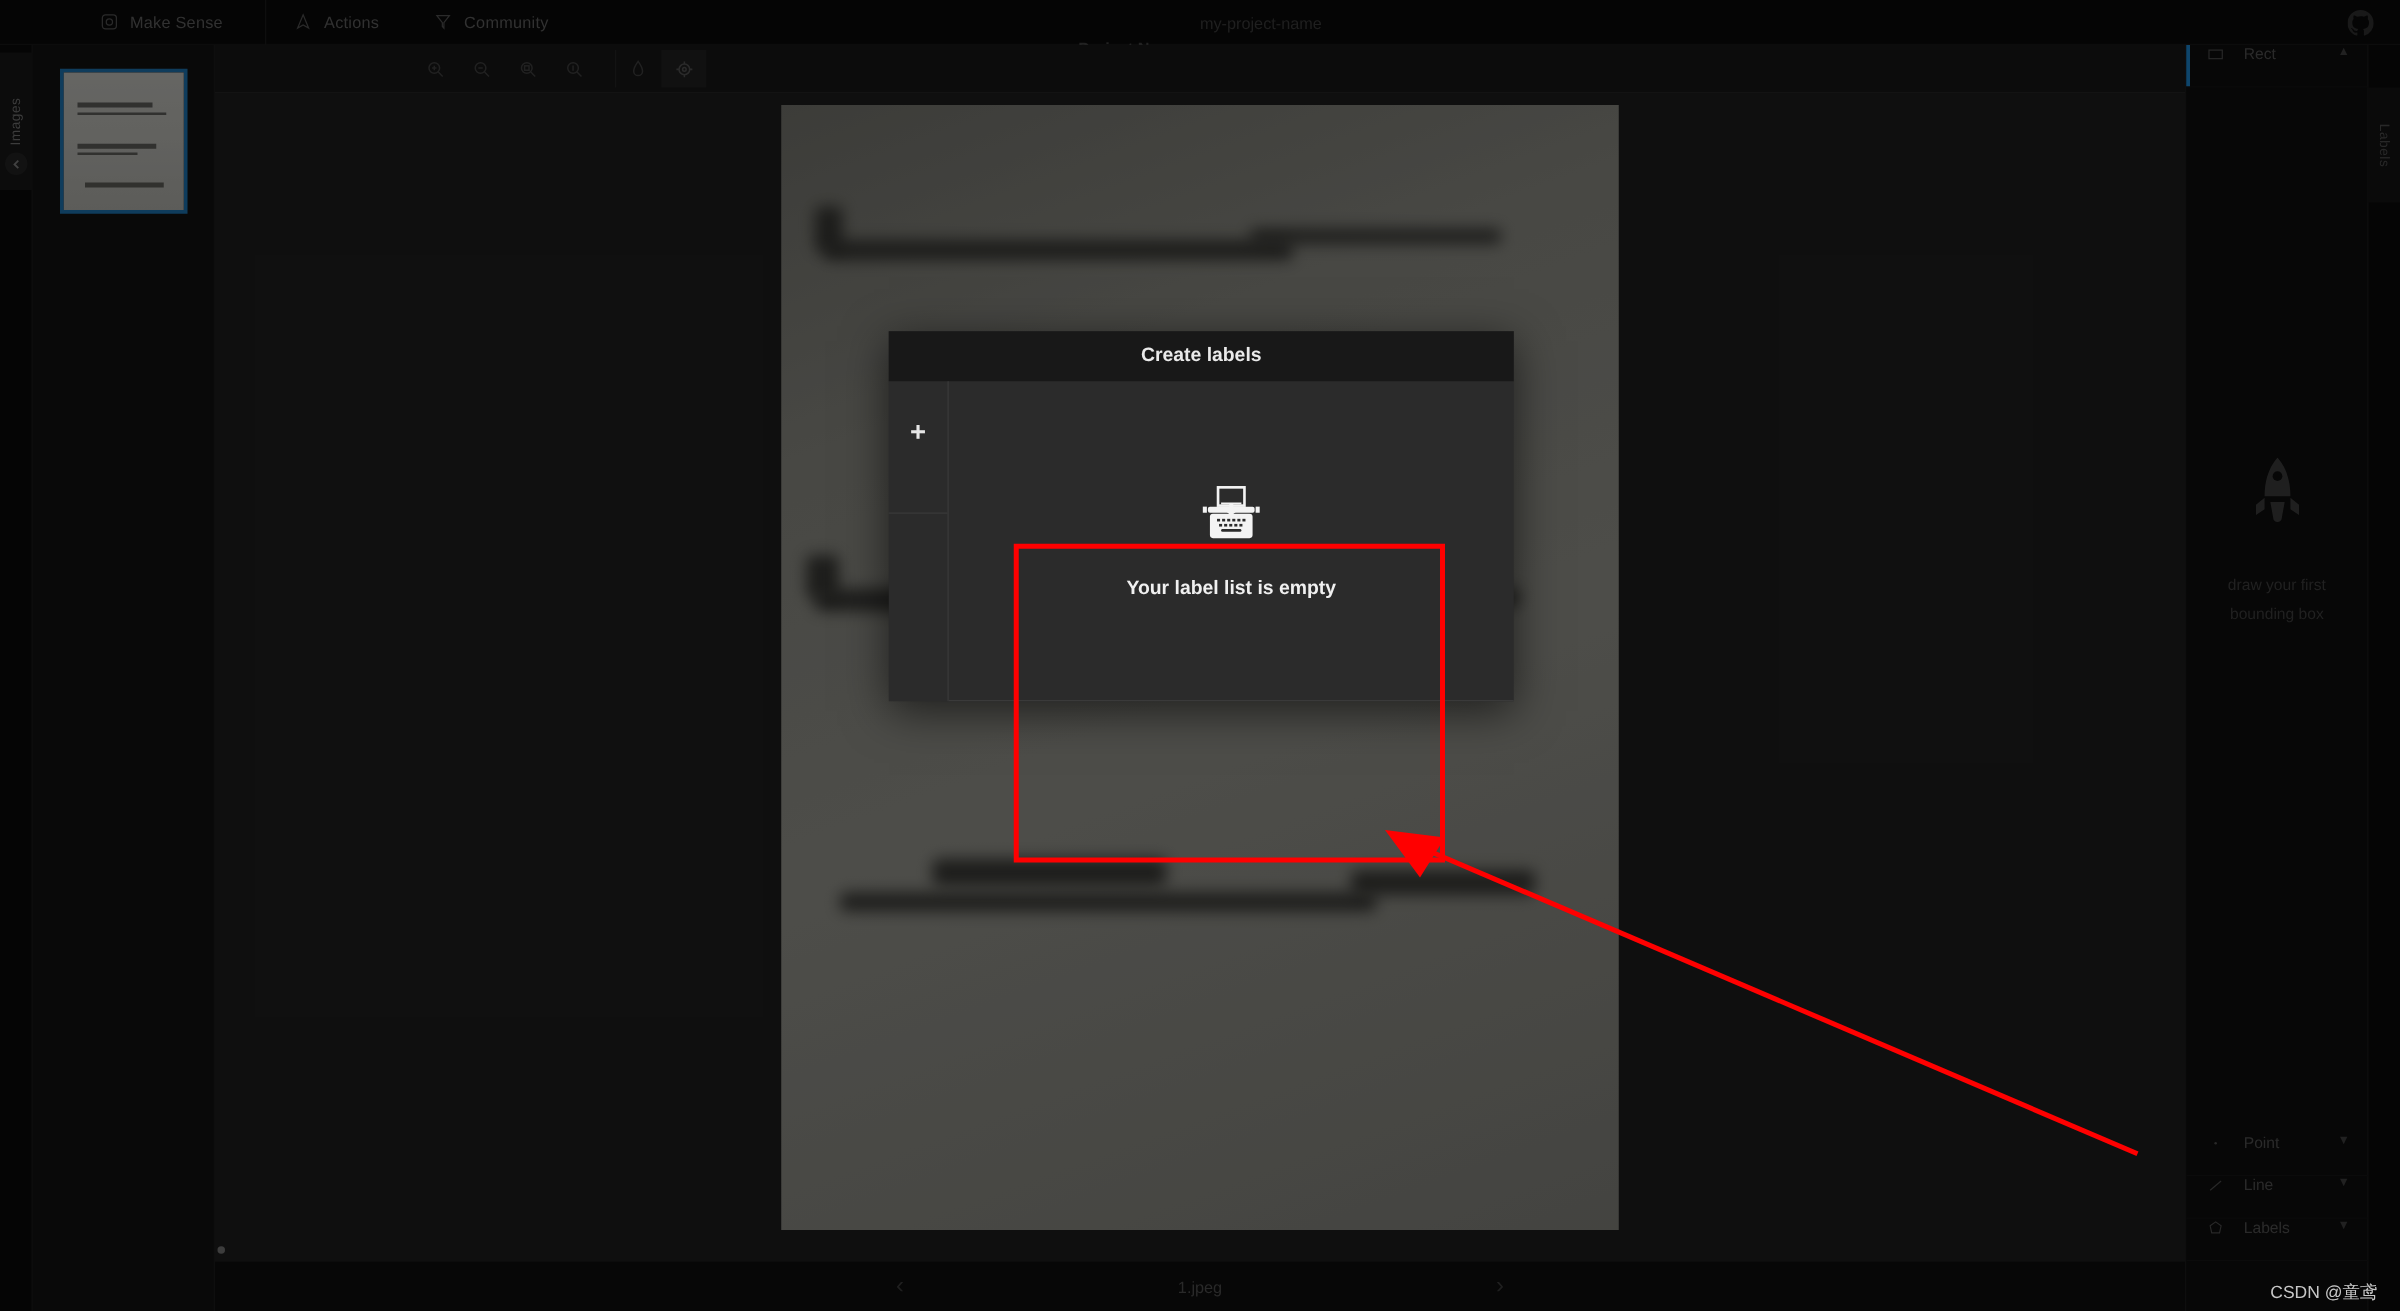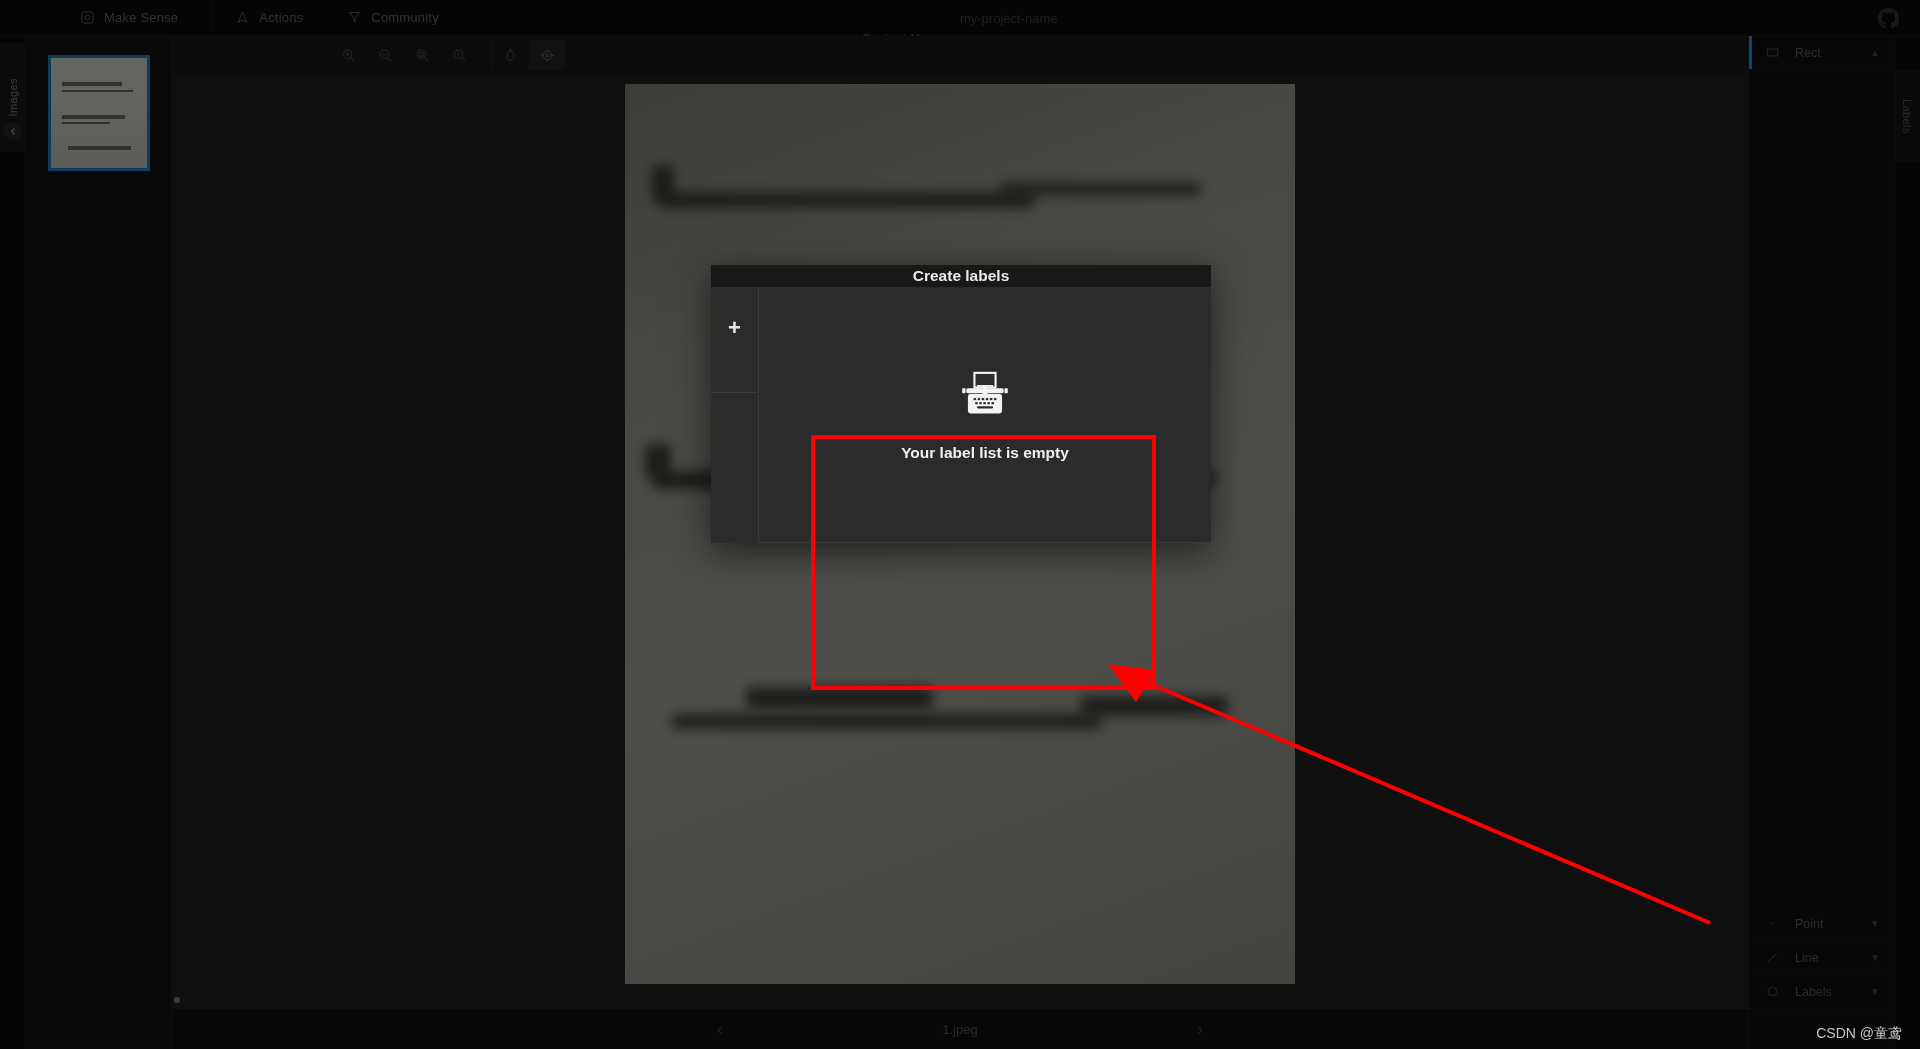--- a/index.html
+++ b/index.html
@@ -126,21 +126,21 @@
     background: #0a0a0a; border-left: 1px solid #151515;
   }
   .rrail-tab {
     position: absolute; top: 34px; right: 0; width: 26px; height: 92px;
     display: flex; align-items: center; justify-content: center; background: #131313;
   }
   .rrail-tab span {
     writing-mode: vertical-rl; color: #4a4a4a; font-size: 11px; letter-spacing: .4px;
   }
   .acc-head {
-    height: 34px; display: flex; align-items: center; gap: 14px;
+    height: 34px; display: flex; align-items: flex-start; gap: 14px;
     padding: 0 12px 0 14px; cursor: pointer; position: relative;
     border-bottom: 1px solid #151515;
   }
   .acc-head .marker { position: absolute; left: 0; top: 0; bottom: 0; width: 3px; background: transparent; }
   .acc-head.sel .marker { background: #1b7fc4; }
   .acc-ico { width: 18px; display: flex; align-items: center; justify-content: center; }
   .acc-ico svg { width: 15px; height: 15px; stroke: #4a4a4a; fill: none; stroke-width: 1.5; }
   .acc-label { flex: 1; color: #4e4e4e; font-size: 12.5px; }
   .acc-chev { width: 12px; color: #3c3c3c; font-size: 10px; }
   .accordion-top { position: absolute; top: 0; left: 0; right: 0; }
@@ -152,21 +152,21 @@
   .rocket svg { width: 46px; height: 62px; fill: #3a3a3a; }
   .hint-text { color: #3c3c3c; font-size: 12.5px; line-height: 1.85; text-align: center; }
 
   
   .modal-overlay { position: absolute; inset: 0; background: rgba(0,0,0,0.45); }
   .modal {
     position: absolute; left: 711px; top: 265px; width: 500px;
     background: #2b2b2b; box-shadow: 0 8px 34px rgba(0,0,0,.6);
   }
   .modal-title {
-    height: 22px; background: #181818; color: #eaeaea;
+    height: 40px; background: #181818; color: #eaeaea;
     display: flex; align-items: center; justify-content: center;
     font-size: 15.5px; font-weight: 700;
   }
   .modal-body { display: flex; }
   .modal-side { width: 48px; border-right: 1px solid #3a3a3a; }
   .modal-side-plus {
     height: 105px; display: flex; align-items: flex-start; justify-content: center;
     padding-top: 30px; color: #e6e6e6; font-size: 22px; font-weight: 700; cursor: pointer;
     line-height: 1;
   }
@@ -353,20 +353,35 @@
         <span class="acc-ico">
           <svg viewBox="0 0 24 24">
               <rect x="3.5" y="6.5" width="17" height="11"></rect>
             </svg>
         </span>
         <span class="acc-label">Rect</span>
         <span class="acc-chev">▲</span>
       </div>
     </div>
 
+    <div class="hint-area">
+      <span class="rocket">
+        <svg viewBox="0 0 40 54">
+          <path d="M20 0 C27 8 29 18 29 27 H11 C11 18 13 8 20 0 Z"></path>
+          <circle cx="20" cy="13" r="3.4" fill="#0d0d0d"></circle>
+          <path d="M11 28 L5 33 L5 40 L11 36 Z"></path>
+          <path d="M29 28 L35 33 L35 40 L29 36 Z"></path>
+          <path d="M15 31 H25 L23 42 a3 3 0 0 1 -6 0 Z"></path>
+        </svg>
+      </span>
+      <span class="hint-text">
+        <span>draw your first</span><br>
+        <span>bounding box</span>
+      </span>
+    </div>
 
     <div class="accordion-bottom">
       <div class="acc-head">
         <span class="marker"></span>
         <span class="acc-ico">
           <svg viewBox="0 0 24 24">
               <circle cx="12" cy="12" r="1.6" fill="#4a4a4a" stroke="none"></circle>
             </svg>
         </span>
         <span class="acc-label">Point</span>

